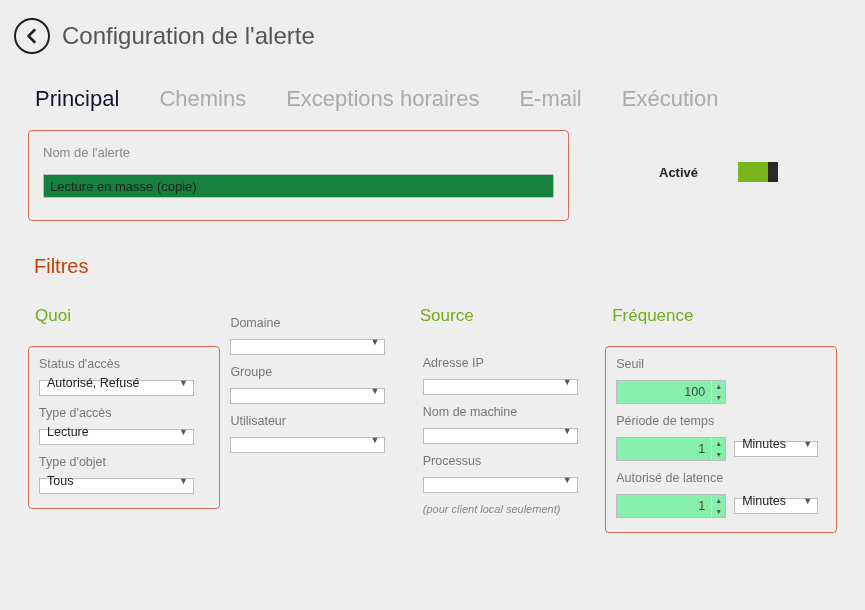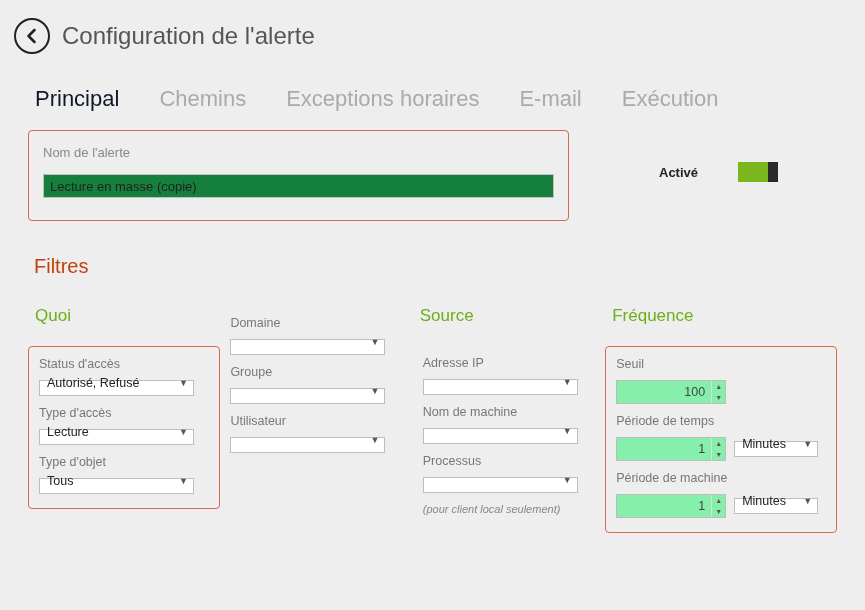--- a/index.html
+++ b/index.html
@@ -349,21 +349,21 @@
                 <div class="spin-btn">▼</div>
               </div>
             </div>
             <div class="combo unit-combo">
               <span>Minutes</span>
               <span class="combo-caret">▼</span>
             </div>
           </div>
         </div>
         <div class="fld">
-          <div class="fld-label">Période de machine</div>
+          <div class="fld-label">Autorisé de latence</div>
           <div class="freq-row">
             <div class="spin">
               <div class="spin-val">1</div>
               <div class="spin-btns">
                 <div class="spin-btn">▲</div>
                 <div class="spin-btn">▼</div>
               </div>
             </div>
             <div class="combo unit-combo">
               <span>Minutes</span>

